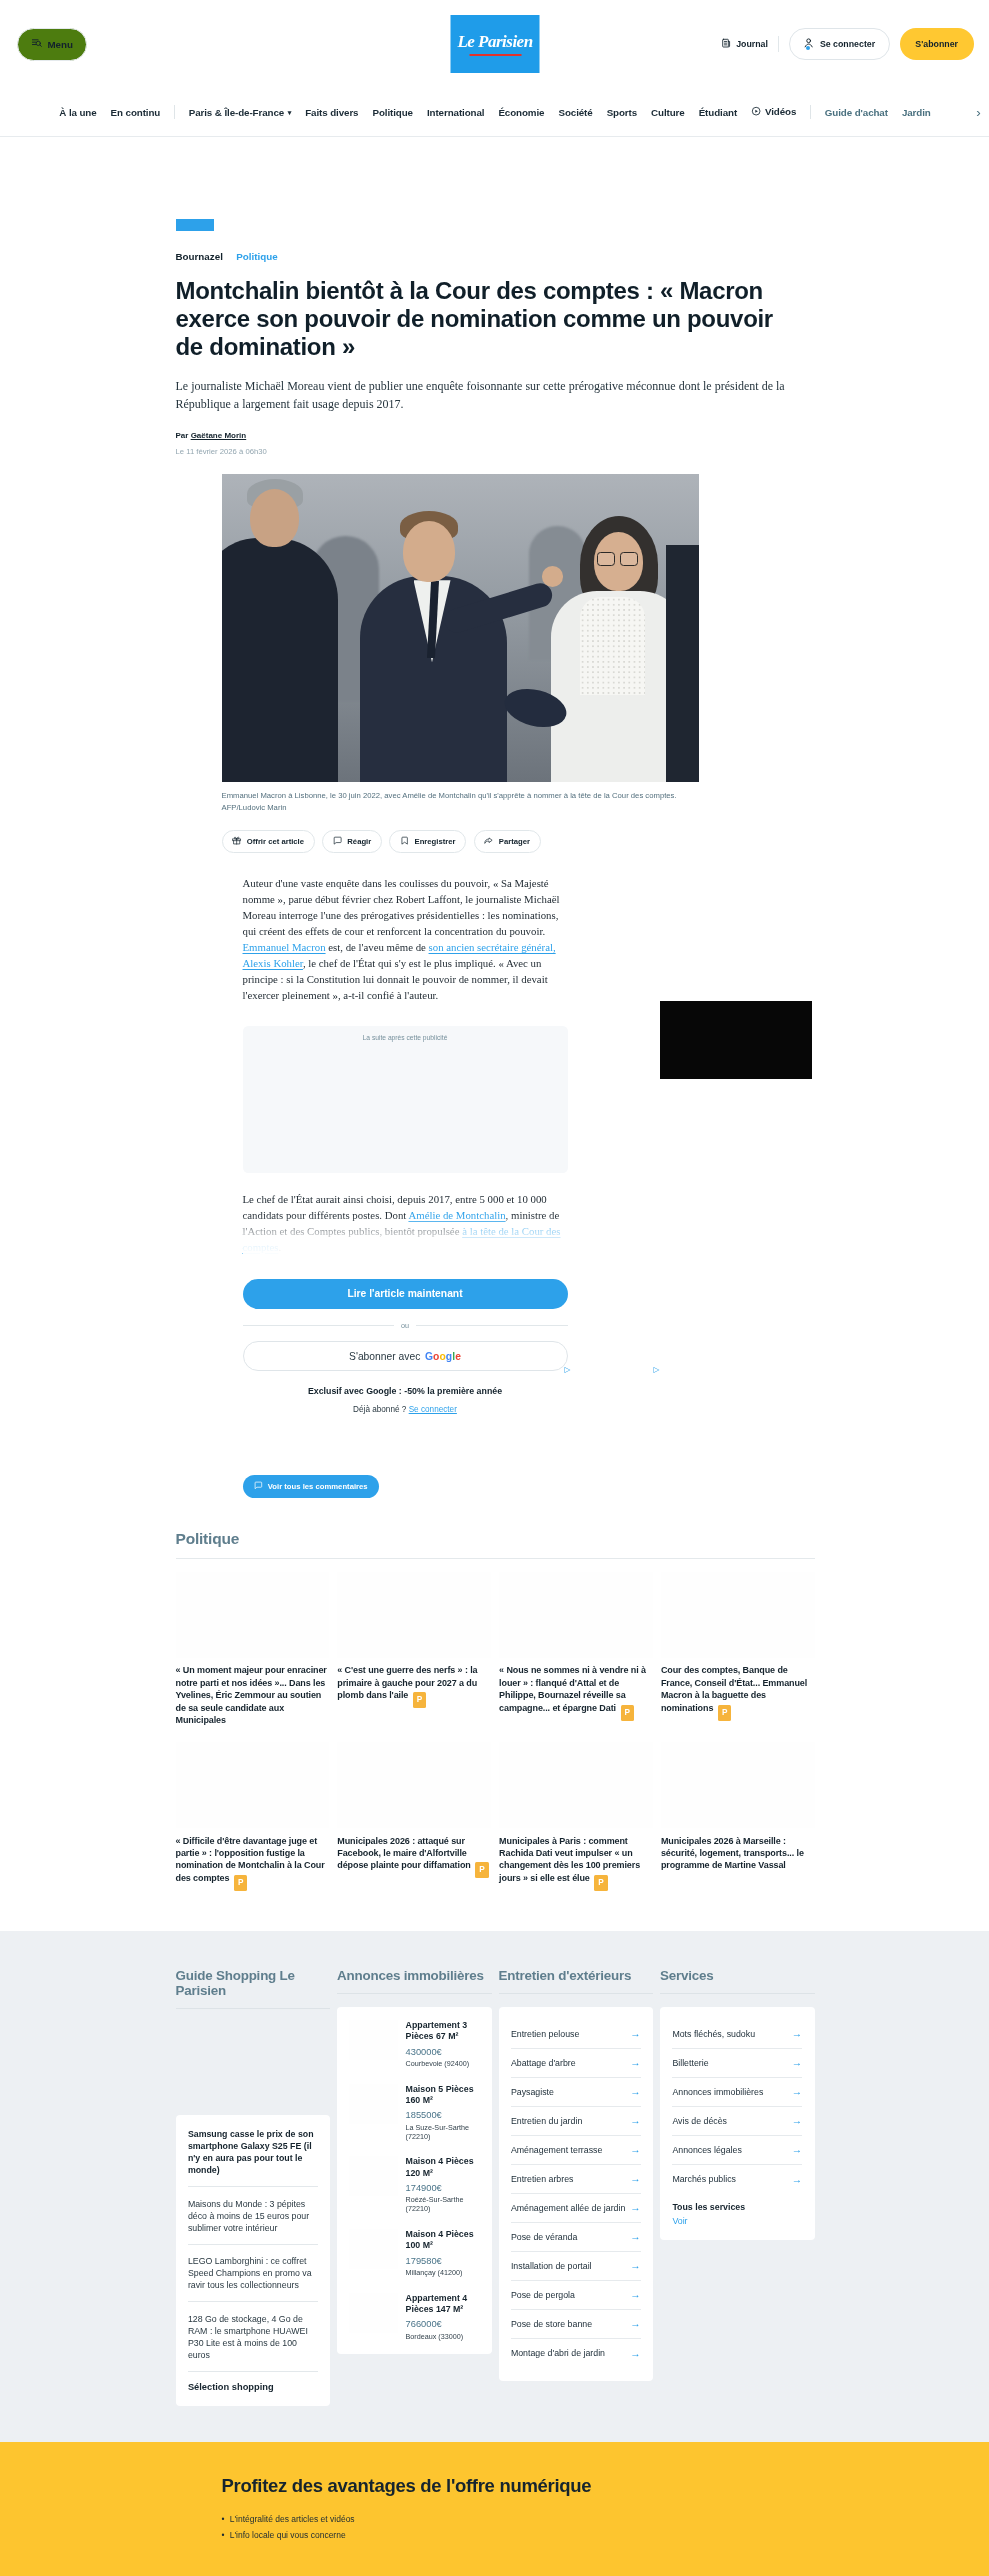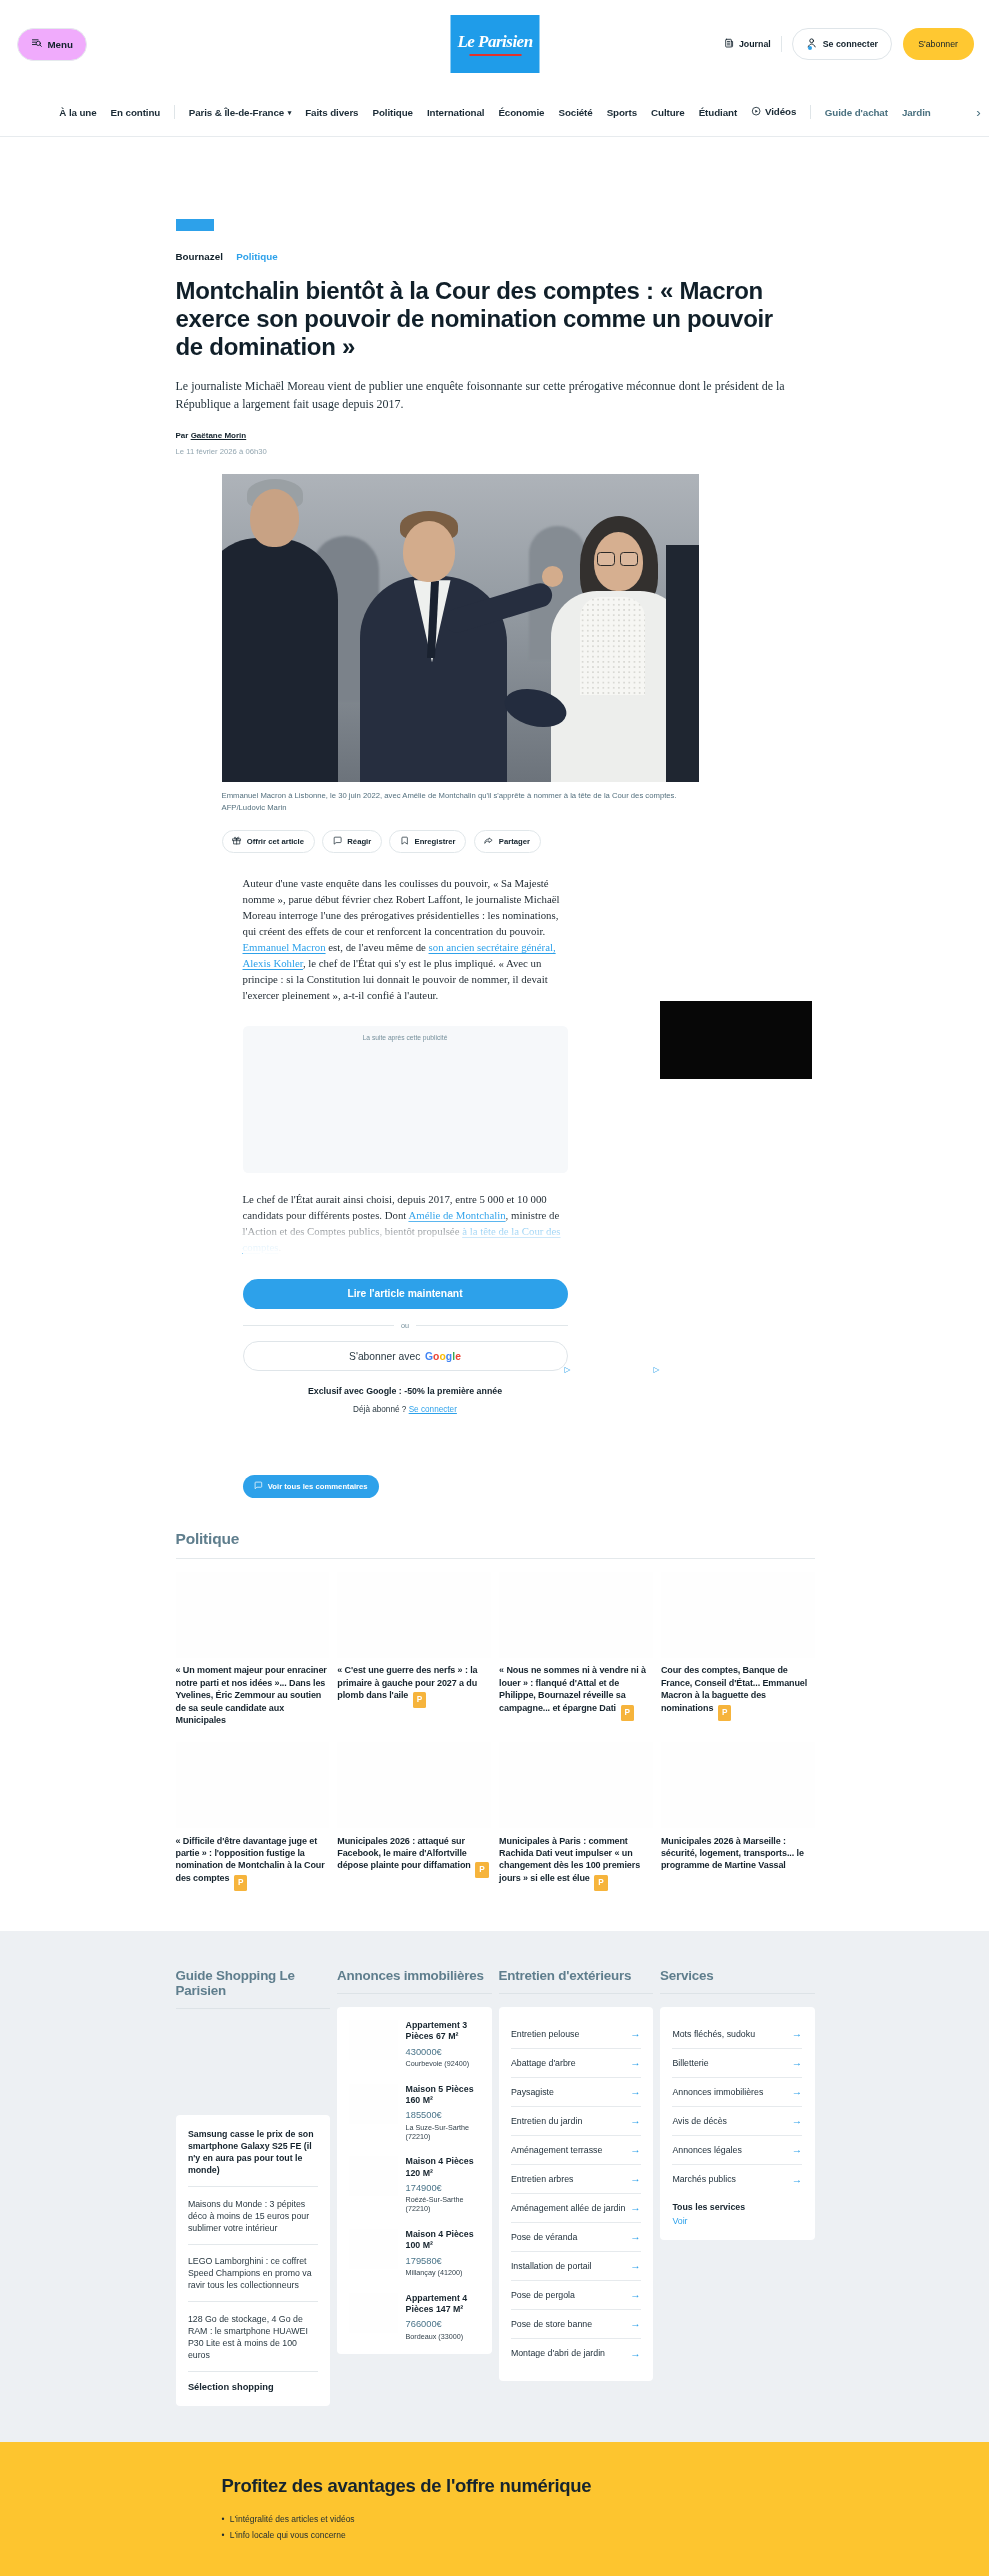--- a/index.html
+++ b/index.html
@@ -9,30 +9,30 @@
   .wrap { width:639px; margin:0 auto; position:relative; }
   a, .lnk { cursor:pointer; }
 
   
   .topbar { height:41px; background:#f6f8fa; display:flex; align-items:center; padding:0 16.5px; }
   .acc-link { font-size:7.7px; color:#13222c; text-decoration:underline; font-weight:500; }
   .new-badge { margin-left:6.2px; background:#2da1ea; color:#fff; font-size:6.2px; font-weight:700; padding:2.1px 4.6px; border-radius:2.6px; }
 
   
   .masthead { height:88px; background:#fff; display:flex; align-items:center; padding:0 16.5px; position:relative; }
-  .menu-btn { display:flex; align-items:center; gap:5.2px; border:0.5px solid #e5eaed; border-radius:17.5px; height:33px; padding:0 13.4px; font-size:9.8px; font-weight:700; background:#f0abfc; color:#13222c; }
+  .menu-btn { display:flex; align-items:center; gap:5.2px; border:0.5px solid #e5eaed; border-radius:17.5px; height:33px; padding:0 13.4px; font-size:9.8px; font-weight:700; background:#4d7c0f; color:#13222c; }
   .logo { position:absolute; left:50%; top:50%; transform:translate(-50%,-50%); width:89px; height:58px; background:#1f9ce9; display:flex; flex-direction:column; align-items:center; justify-content:center; }
   .logo .logo-txt { font-family:"Liberation Serif", serif; font-style:italic; font-weight:700; color:#fff; font-size:17px; letter-spacing:-0.5px; white-space:nowrap; }
   .logo .logo-bar { width:52px; height:2.6px; background:#e4322b; margin-top:2.1px; }
   .mh-right { margin-left:auto; display:flex; align-items:center; gap:10.3px; }
   .journal-btn { display:flex; align-items:center; gap:4.6px; font-size:8.8px; font-weight:600; color:#13222c; background:none; border:none; }
   .mh-sep { width:0.5px; height:15.5px; background:#e1e7ea; }
   .login-btn { display:flex; align-items:center; gap:5.2px; border:0.5px solid #dfe5e9; background:#fff; border-radius:16px; height:32px; padding:0 13.4px; font-size:8.8px; font-weight:600; color:#13222c; position:relative; }
   .login-dot { position:absolute; left:15.5px; bottom:8.8px; width:4.1px; height:4.1px; border-radius:50%; background:#2da1ea; }
-  .sub-btn { background:#ffc831; border:none; border-radius:16px; height:32px; padding:0 15.5px; font-size:8.8px; font-weight:400; color:#13222c; }
+  .sub-btn { background:#ffc831; border:none; border-radius:16px; height:32px; padding:0 15.5px; font-size:8.8px; font-weight:700; color:#13222c; }
 
   
   .mainnav { height:49px; background:#fff; border-bottom:0.5px solid #e7ebee; display:flex; align-items:center; justify-content:center; gap:14px; position:relative; font-size:9.8px; font-weight:600; letter-spacing:-0.1px; }
   .nav-item { color:#1b2b36; display:flex; align-items:center; gap:3.6px; white-space:nowrap; }
   .nav-item.teal { color:#49707f; }
   .nav-sep { width:0.5px; height:13.4px; background:#dfe5e8; }
   .nav-caret { font-size:7.2px; color:#1b2b36; }
   .nav-more { position:absolute; right:9.3px; font-size:13.4px; color:#49707f; font-weight:400; }
 
   .top-ad-slot { height:82px; background:#fff; }

